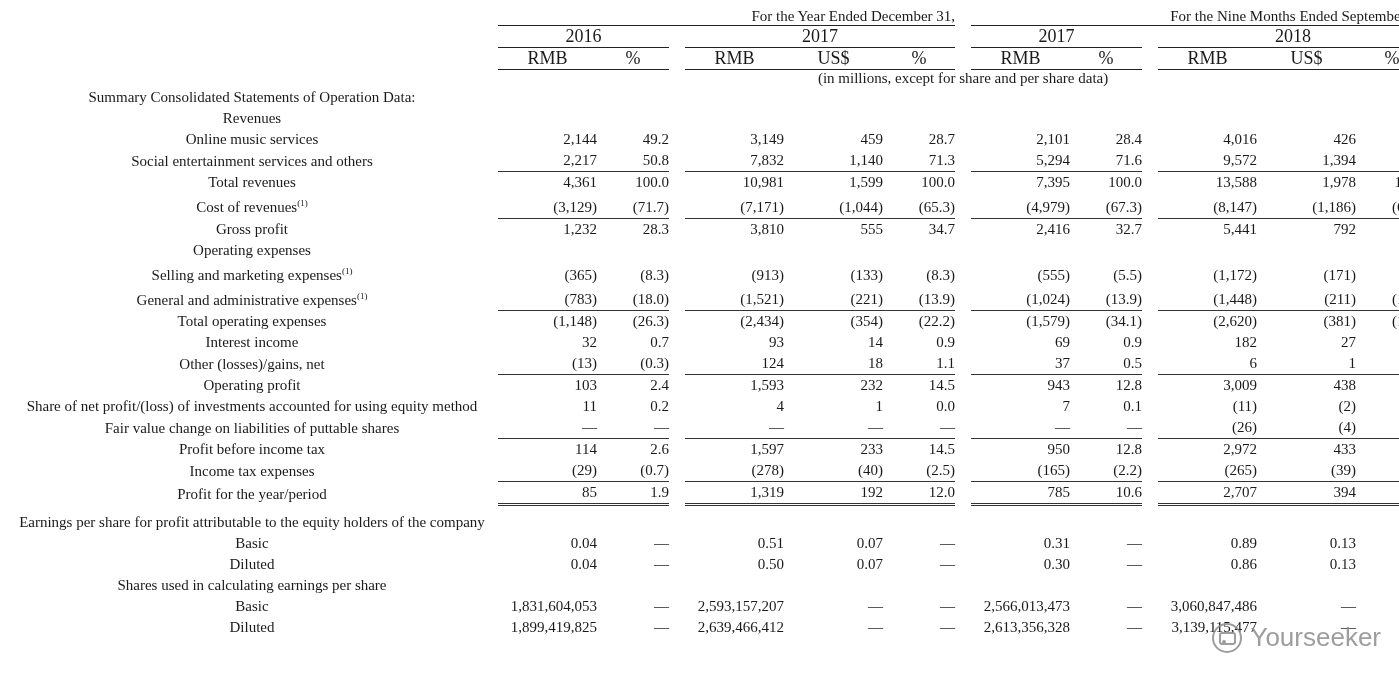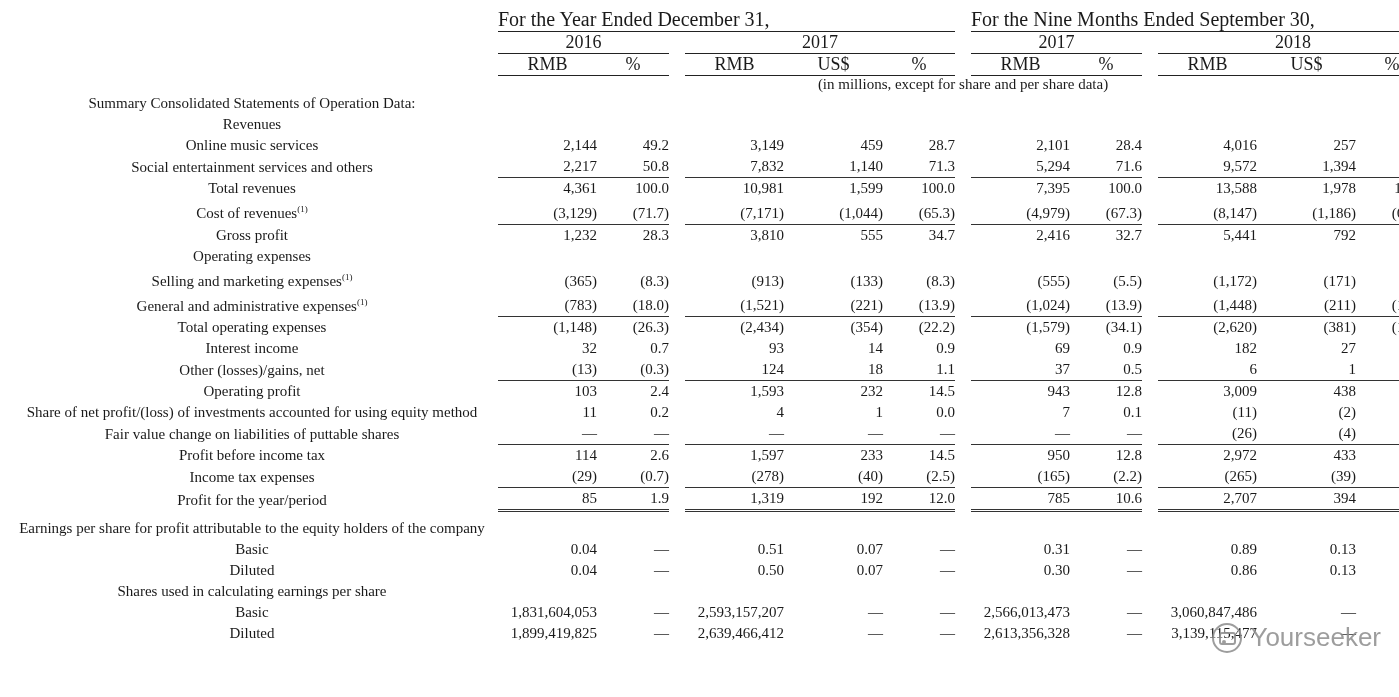--- a/index.html
+++ b/index.html
@@ -53,23 +53,23 @@
   }
   .bold { font-weight: bold; }
   .ind1 { padding-left: 46px; }
   .ind3 { padding-left: 24px; font-family: Liberation Serif, serif; }
 
   
   .grp-rule {
     border-bottom: 1px solid #222;
   }
   .hdr-title {
-    text-align: left;
+    text-align: right;
     font-weight: bold;
-    font-size: 20px;
+    font-size: 15px;
     padding-bottom: 2px;
   }
   .hdr-sub {
     text-align: center;
     font-weight: bold;
     font-size: 18px;
     padding-bottom: 2px;
     padding-top: 2px;
   }
   .hdr-unit {
@@ -220,21 +220,21 @@
           <td class="num">49.2</td>
           <td></td>
           <td class="num">3,149</td>
           <td class="num">459</td>
           <td class="num">28.7</td>
           <td></td>
           <td class="num">2,101</td>
           <td class="num">28.4</td>
           <td></td>
           <td class="num">4,016</td>
-          <td class="num">257</td>
+          <td class="num">426</td>
           <td class="num">29.6</td>
         </tr>
         <tr class="data">
           <td class="lbl ind1">Social entertainment services and others</td>
           <td class="num bb">2,217</td>
           <td class="num bb">50.8</td>
           <td></td>
           <td class="num bb">7,832</td>
           <td class="num bb">1,140</td>
           <td class="num bb">71.3</td>

